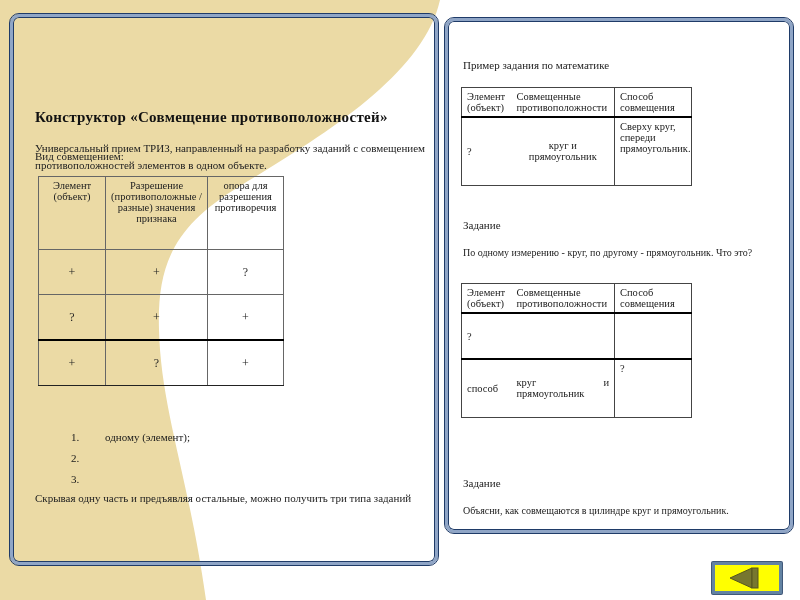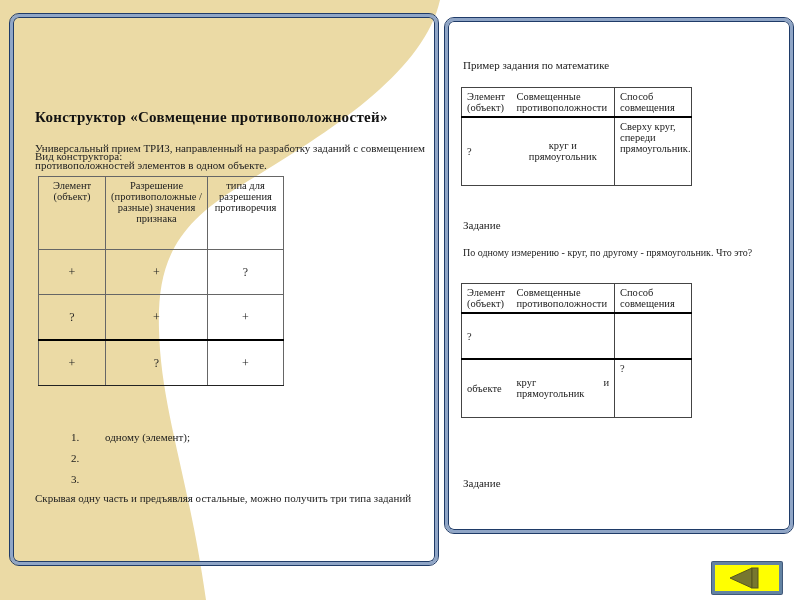--- a/index.html
+++ b/index.html
@@ -67,33 +67,33 @@
 <svg class="bg-svg" width="800" height="600" viewBox="0 0 800 600" aria-hidden="true">
   <path d="M0,0 L440,0 C424,72 330,132 240,186 C174,226 157,264 159,330 C161,410 189,478 206,600 L0,600 Z" fill="#EBDAA5"></path>
 </svg>
 
 <div class="framed left-slide">
 
   <div class="abs slide-title" style="left:22px; top:44px; width:392px;margin-top:48px;">Конструктор «Совмещение противоположностей»</div>
 
   <div class="abs body-text" style="left:22px; top:79px; width:392px;margin-top:44px;">Универсальный прием ТРИЗ, направленный на разработку заданий с совмещением противоположностей элементов в одном объекте.</div>
 
-  <div class="abs body-text" style="left:22px; top:131px;">Вид конструктора:</div>
+  <div class="abs body-text" style="left:22px; top:131px;">Вид совмещением:</div>
 
   <table class="lt abs" style="left:25px; top:159px; width:245px;">
     <colgroup>
         <col style="width:67px">
         <col style="width:102px">
         <col style="width:76px">
       </colgroup>
     <thead>
       <tr>
         <th>Элемент (объект)</th>
         <th>Разрешение (противоположные / разные) значения признака</th>
-        <th>типа для разрешения противоречия</th>
+        <th>опора для разрешения противоречия</th>
       </tr>
     </thead>
     <tbody>
       <tr>
         <td>+</td>
         <td>+</td>
         <td>?</td>
       </tr>
       <tr>
         <td>?</td>
@@ -168,29 +168,30 @@
         <th>Способ совмещения</th>
       </tr>
     </thead>
     <tbody>
       <tr style="height:46px;">
         <td class="cell-mid">?</td>
         <td></td>
         <td></td>
       </tr>
       <tr class="thick" style="height:58px;">
-        <td class="cell-mid">объекте</td>
+        <td class="cell-mid">способ</td>
         <td class="cell-mid" style="text-align:justify;">круг и прямоугольник</td>
         <td>?</td>
       </tr>
     </tbody>
   </table>
 
   <div class="abs body-text" style="left:15px; top:454px;">Задание</div>
 
+  <div class="abs small-text" style="left:15px; top:482px; width:325px;">Объясни, как совмещаются в цилиндре круг и прямоугольник.</div>
 </div>
 
 <button class="back-btn" type="button">
   <svg width="58" height="26" viewBox="0 0 58 26" aria-hidden="true">
     <polygon points="12,13 34,3 34,23" fill="#77772F" stroke="#55551F" stroke-width="1"></polygon>
     <rect x="34" y="3" width="6" height="20" fill="#77772F" stroke="#55551F" stroke-width="1"></rect>
   </svg>
 </button>
 
 </body></html>

